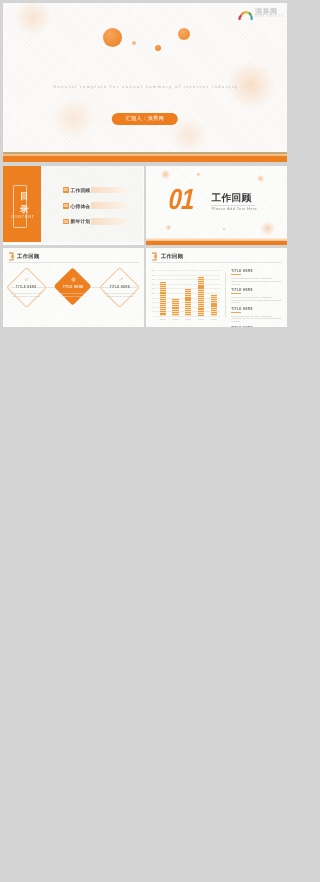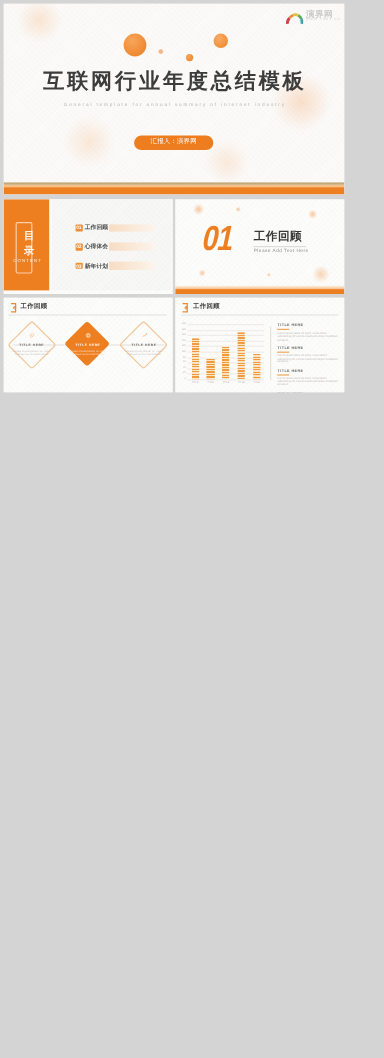--- a/index.html
+++ b/index.html
@@ -103,21 +103,20 @@
   <div class="slide" id="s-title">
     <div class="tex"></div>
     <div class="bokeh" style="left:10px;top:-6px;width:40px;height:40px;background:radial-gradient(circle,rgba(246,178,119,.30),rgba(246,178,119,0) 68%);"></div>
     <div class="bokeh" style="left:222px;top:56px;width:52px;height:52px;background:radial-gradient(circle,rgba(245,165,100,.32),rgba(245,165,100,0) 68%);"></div>
     <div class="bokeh" style="left:48px;top:92px;width:46px;height:46px;background:radial-gradient(circle,rgba(246,180,120,.26),rgba(246,180,120,0) 68%);"></div>
     <div class="bokeh" style="left:166px;top:112px;width:40px;height:40px;background:radial-gradient(circle,rgba(246,180,120,.24),rgba(246,180,120,0) 68%);"></div>
     <div class="bokeh" style="left:100px;top:25px;width:19px;height:19px;background:radial-gradient(circle at 38% 32%,#f8a55b,#ea7c20);filter:blur(.35px);"></div>
     <div class="bokeh" style="left:129px;top:38px;width:4px;height:4px;background:#f3b98d;filter:blur(.3px);"></div>
     <div class="bokeh" style="left:152px;top:42px;width:6px;height:6px;background:radial-gradient(circle at 38% 32%,#f7a35a,#eb8124);filter:blur(.3px);"></div>
     <div class="bokeh" style="left:175px;top:25px;width:12px;height:12px;background:radial-gradient(circle at 38% 32%,#f8ab64,#ed8527);filter:blur(.35px);"></div>
-    <div class="ttl cjk">互联网行业年度总结模板</div>
     <div class="ttl-sub">General template for annual summary of internet industry</div>
     <div class="pill cjk">汇报人：演界网</div>
     <div class="tbar" style="bottom:8.3px;height:1.3px;background:#c2a977;"></div>
     <div class="tbar" style="bottom:6.3px;height:2px;background:#f5bf85;"></div>
     <div class="tbar" style="bottom:0;height:6.3px;background:#ee7f20;"></div>
     <div class="wm">
       <svg width="48" height="19" viewBox="0 0 48 19" style="opacity:.92">
         <g transform="translate(2,2)" fill="none" stroke-width="2.6">
           <path d="M0.8 12.6 A6.5 6.5 0 0 1 2.9 7.2" stroke="#c8343a"></path>
           <path d="M2.9 7.2 A6.5 6.5 0 0 1 6.7 4.2" stroke="#e6862c"></path>

